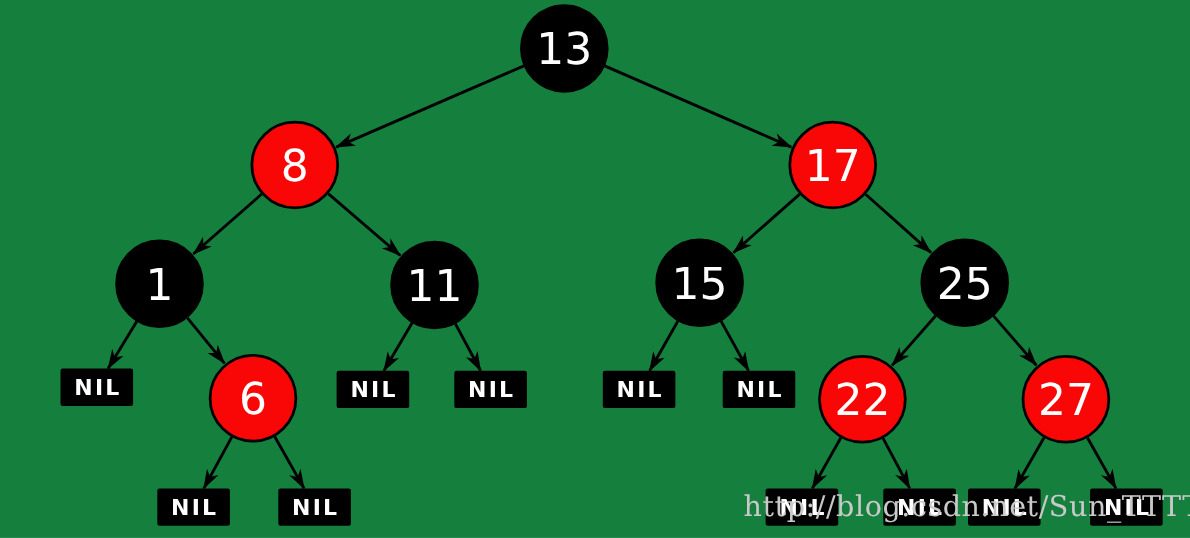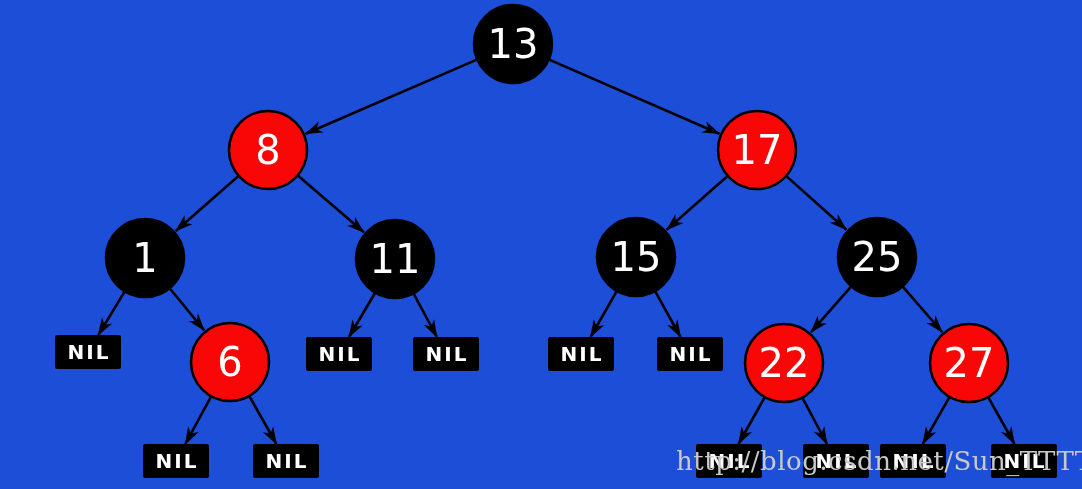--- a/index.html
+++ b/index.html
@@ -5,21 +5,21 @@
   html, body {
     margin: 0;
     padding: 0;
     background: #ffffff;
     font-family: "DejaVu Sans", "Liberation Sans", sans-serif;
   }
   .stage {
     position: relative;
     width: 1082px;
     height: 489px;
-    background: #1d4ed8;
+    background: #15803d;
     overflow: hidden;
   }
   .stage svg {
     position: absolute;
     left: 0;
     top: 0;
     z-index: 1;
   }
   .watermark {
     position: absolute;

